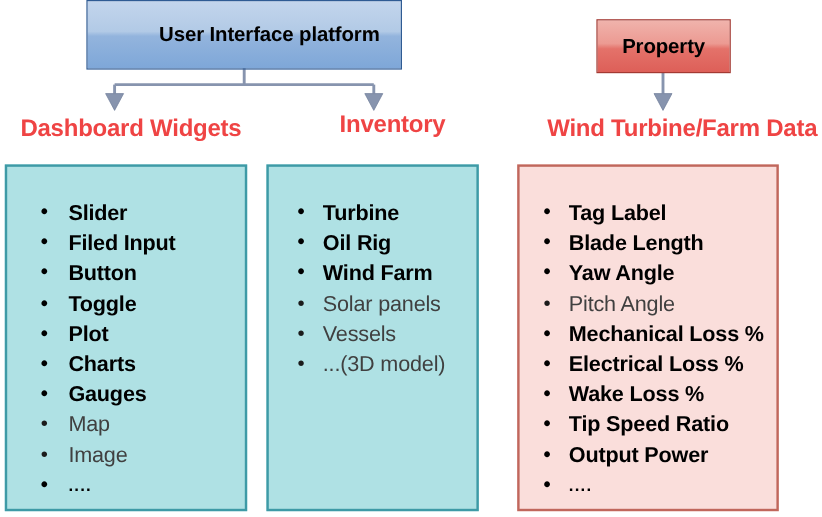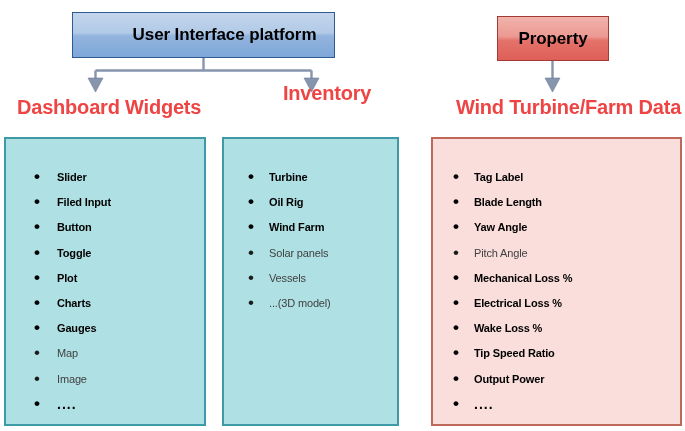--- a/index.html
+++ b/index.html
@@ -30,23 +30,23 @@
     display: flex;
     align-items: center;
     justify-content: center;
     font-weight: bold;
     font-size: 17px;
     color: #000000;
     letter-spacing: -0.1px;
   }
   .node-ui {
     left: 72px;
-    top: 12px;
+    top: 0;
     width: 263px;
-    height: 46px;
+    height: 58px;
     border: 1.5px solid #2f5b93;
     background: linear-gradient(to bottom, #c3d5ec 0%, #b2cae6 45%, #93b4dd 52%, #7ea7d8 100%);
     padding-left: 42px;
   }
   .node-property {
     left: 497px;
     top: 16px;
     width: 112px;
     height: 45px;
     border: 1.5px solid #a33a33;
@@ -66,50 +66,50 @@
   .col-heading {
     position: absolute;
     font-weight: bold;
     font-size: 20px;
     color: #ef4444;
     white-space: nowrap;
     letter-spacing: -0.2px;
     padding-left: 16px;
   }
   .head-dashboard { left: 1px;   top: 96px; }
-  .head-inventory { left: 267px; top: 82px; }
+  .head-inventory { left: 267px; top: 93px; }
   .head-wind      { left: 440px; top: 96px; }
 
   
   .panel {
     position: absolute;
     box-sizing: border-box;
     top: 137px;
     height: 289px;
   }
   .panel-teal {
     background: #afe1e4;
     border: 2px solid #3e9aa6;
   }
   .panel-pink {
     background: #fadedb;
     border: 2px solid #c0675c;
   }
   .panel-widgets   { left: 4px;   width: 202px; }
   .panel-inventory { left: 222px; width: 177px; }
-  .panel-wind      { left: 431px; width: 251px; }
+  .panel-wind      { left: 431px; width: 218px; }
 
   .bullet-list {
     list-style: none;
     margin: 0;
     padding: 26px 0 0 0;
   }
   .bullet-list li {
     position: relative;
-    font-size: 11px;
+    font-size: 18px;
     font-weight: bold;
     color: #000000;
     line-height: 25.2px;
     height: 25.2px;
     padding-left: 51px;
     white-space: nowrap;
     letter-spacing: -0.15px;
   }
   .panel-inventory .bullet-list li { padding-left: 45px; }
   .panel-wind .bullet-list li { padding-left: 41px; }

